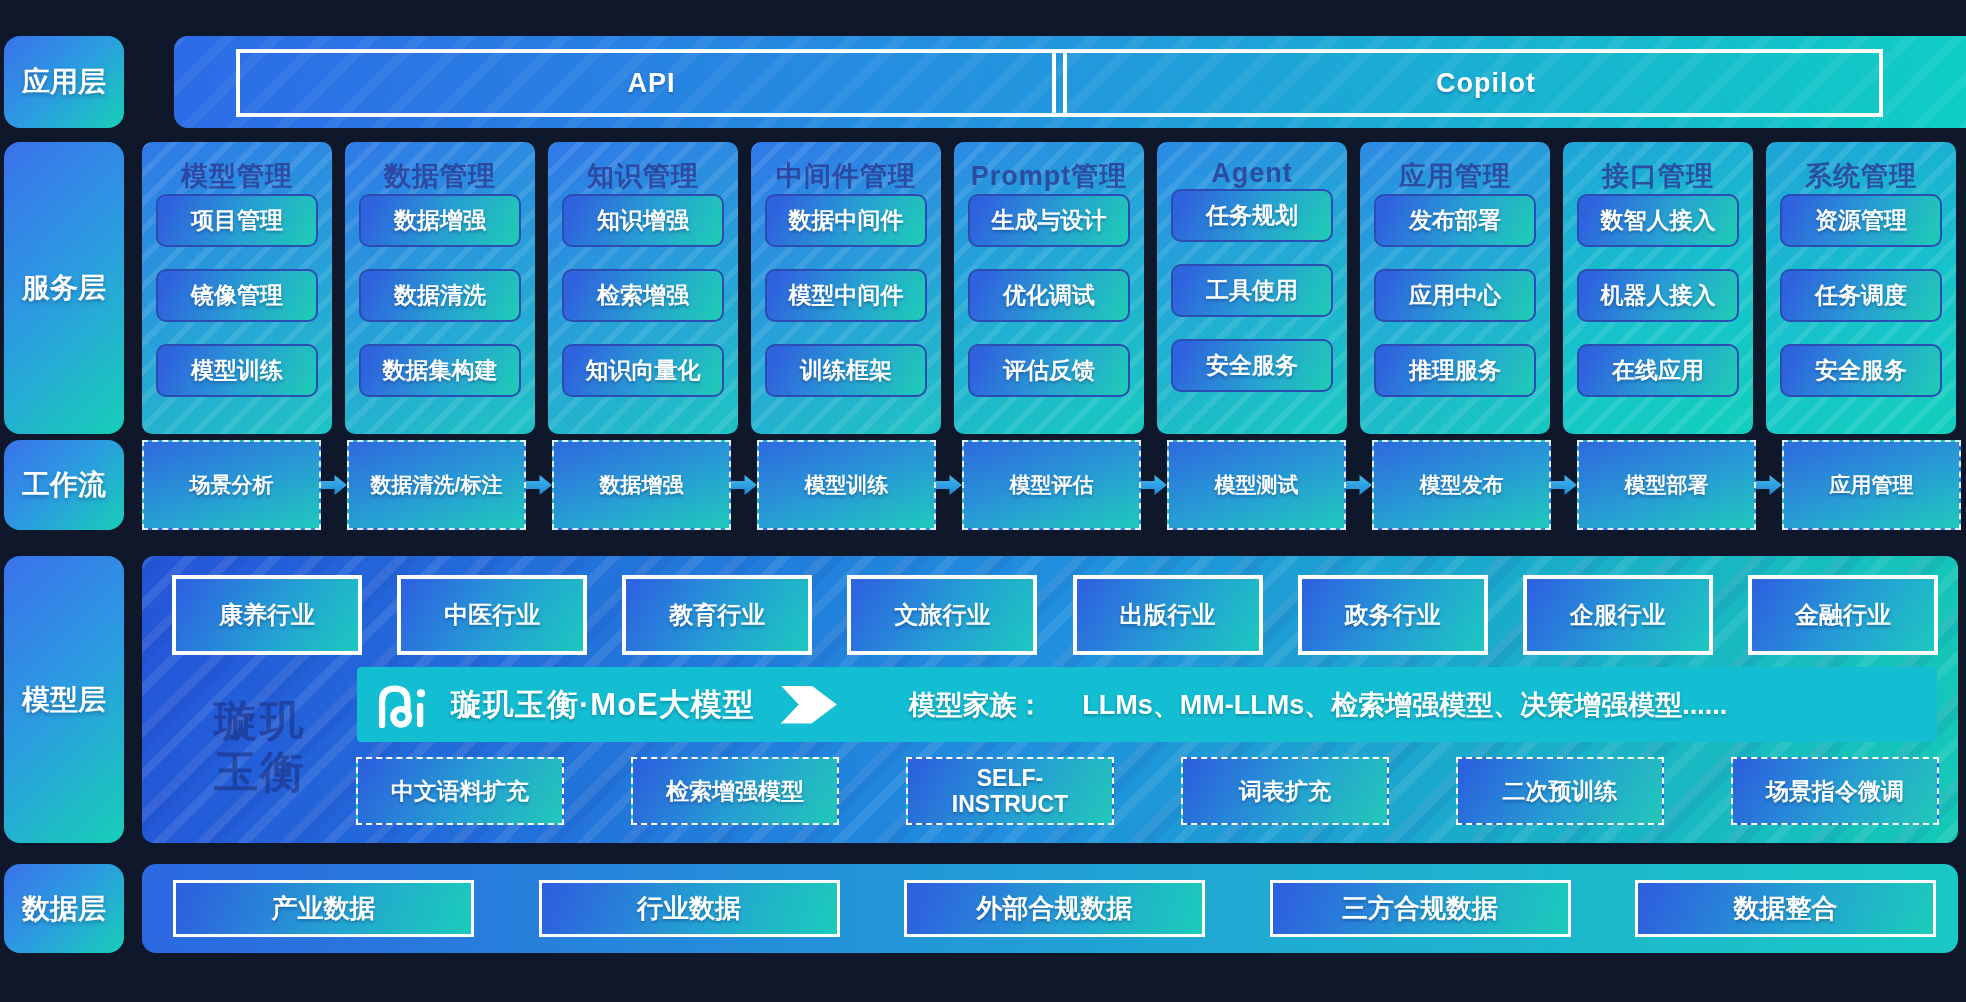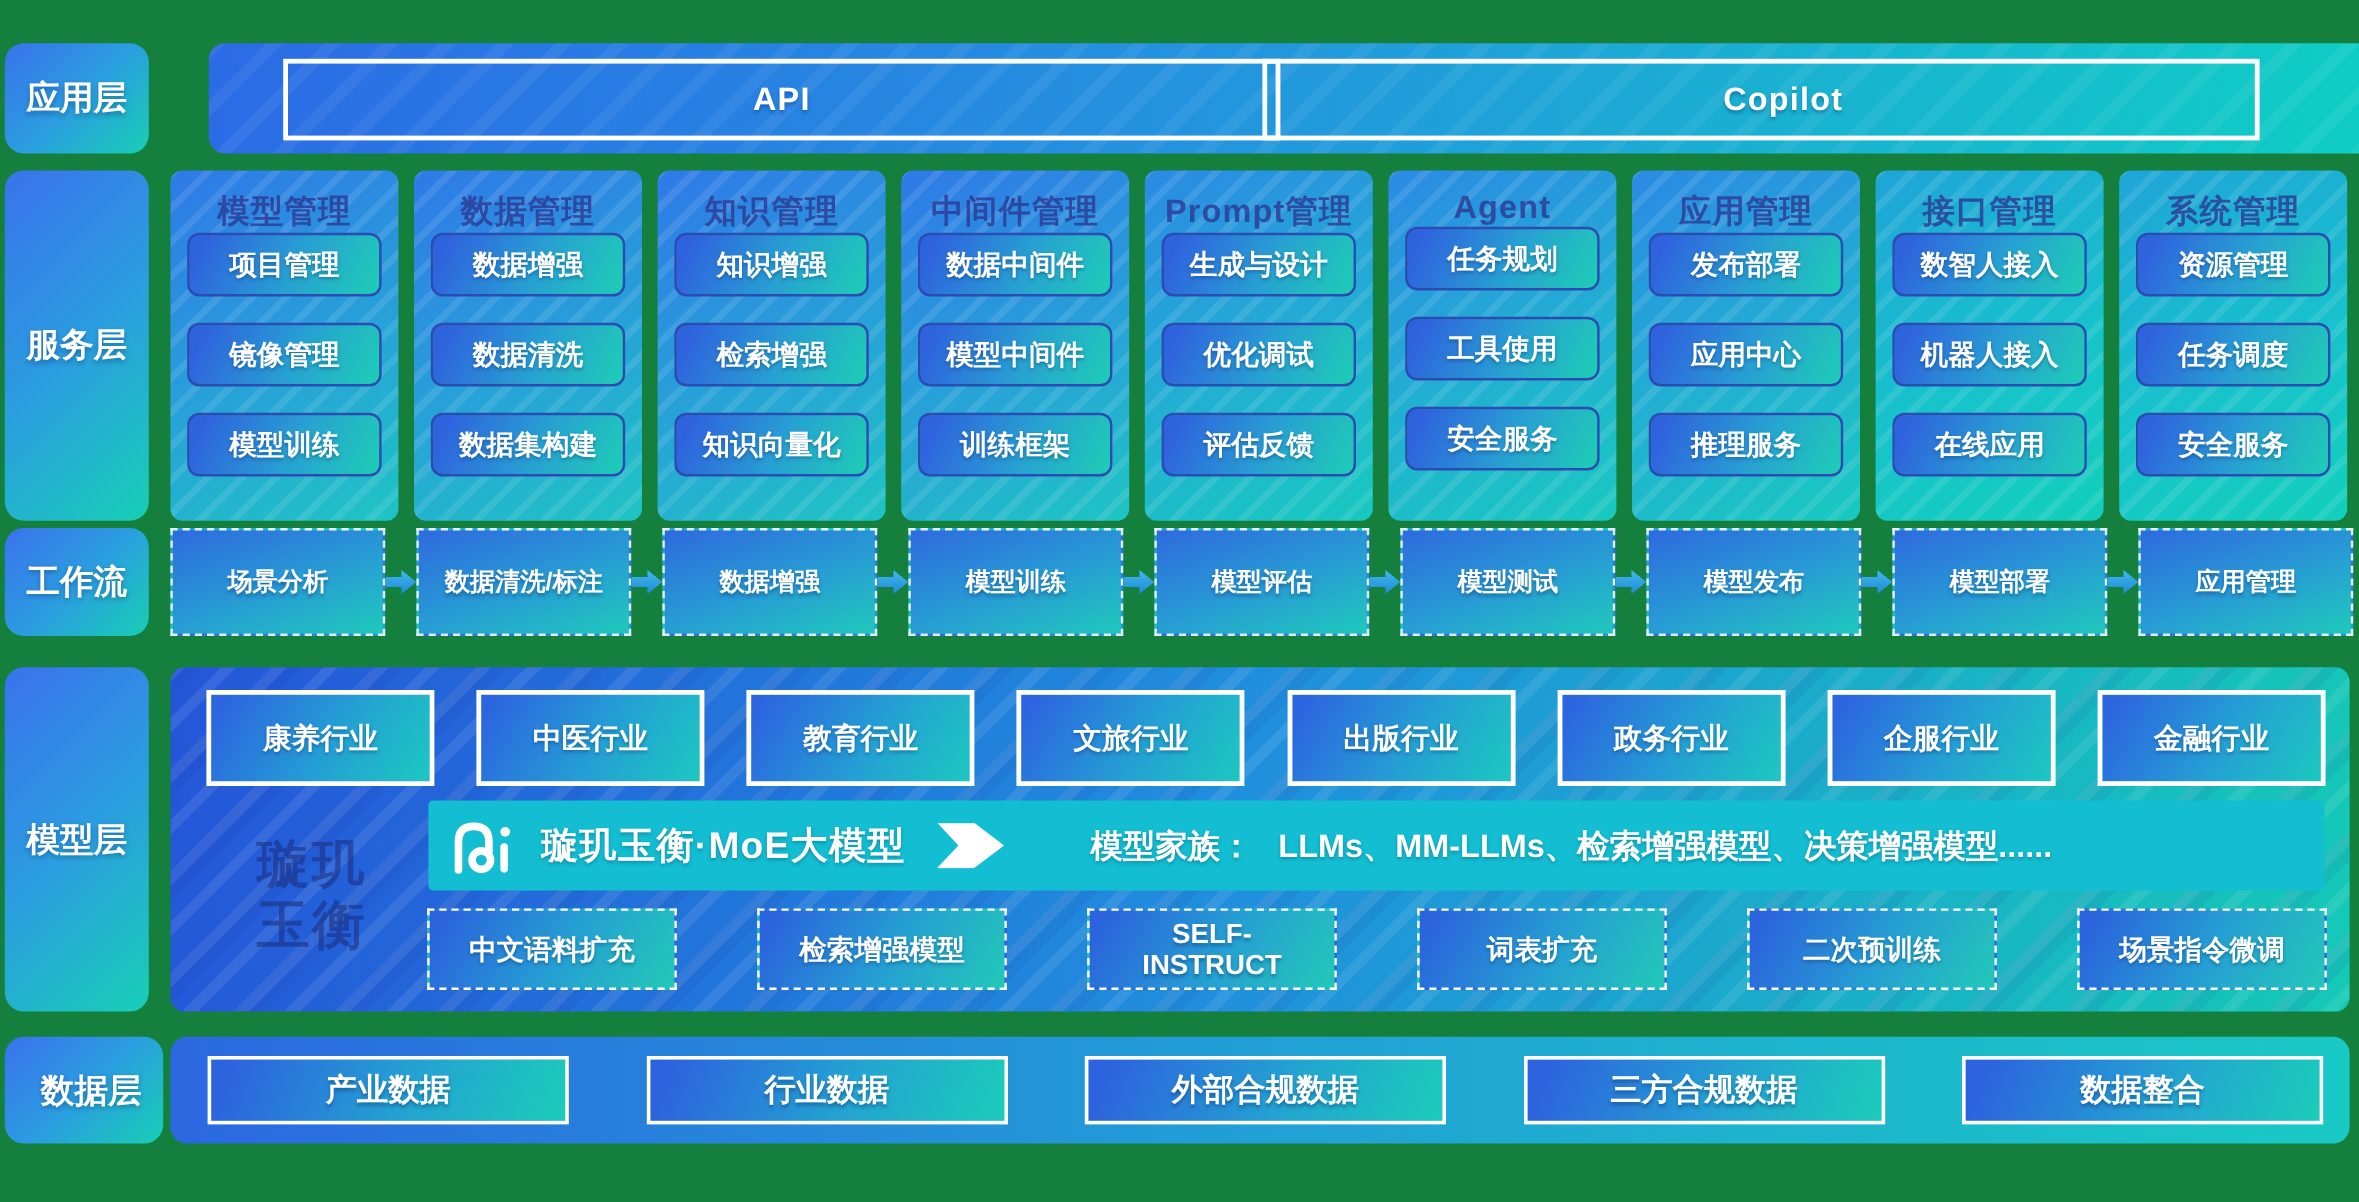--- a/index.html
+++ b/index.html
@@ -1,32 +1,32 @@
 <!DOCTYPE html>
 <html><head>
 <meta charset="utf-8">
 <style>
   html,body{margin:0;padding:0;background:#000;}
   .stage{
-    position:relative;width:1966px;height:1002px;background:#15803d;overflow:hidden;
+    position:relative;width:1966px;height:1002px;background:#0f172a;overflow:hidden;
     font-family:"Liberation Sans","DejaVu Sans",sans-serif;
   }
   
   .layer-label{
     position:absolute;left:4px;width:120px;border-radius:16px;
     background:linear-gradient(135deg,#3a72ec 0%,#2b9de0 50%,#17cfb6 100%);
     display:flex;align-items:center;justify-content:center;
     color:#fff;font-size:28px;font-weight:bold;
     text-shadow:0 2px 4px rgba(0,40,100,.4);
   }
   #lbl-app{top:36px;height:92px;}
   #lbl-svc{top:142px;height:292px;}
   #lbl-flow{top:440px;height:90px;}
   #lbl-model{top:556px;height:287px;}
-  #lbl-data{top:864px;height:89px;padding-left:12px;}
+  #lbl-data{top:864px;height:89px;}
   
   .row{position:absolute;left:142px;width:1816px;}
   
   .app-bar{
     top:36px;height:92px;border-radius:14px;overflow:hidden;
     background:linear-gradient(100deg,#2b6be6 0%,#2493df 45%,#0ecfc4 100%);
     margin-left:32px;
   }
   .app-bar::before{
     content:"";position:absolute;inset:0;
@@ -105,21 +105,21 @@
     background:#13bdd2;display:flex;align-items:center;padding-left:16px;box-sizing:border-box;
   }
   .ai-logo{width:58px;height:52px;margin-right:20px;flex:0 0 auto;}
   .moe-title{color:#fff;font-size:31px;font-weight:bold;text-shadow:0 2px 3px rgba(0,60,90,.35);letter-spacing:1px;}
   .banner-arrow{
     width:56px;height:38px;margin-left:26px;background:#fff;flex:0 0 auto;
     clip-path:polygon(0 0,55% 0,100% 50%,55% 100%,0 100%,32% 50%);
     filter:drop-shadow(0 2px 2px rgba(0,60,90,.3));
   }
   .family{margin-left:72px;color:#fff;font-size:27px;font-weight:bold;text-shadow:0 2px 3px rgba(0,60,90,.35);}
-  .family .family-text{margin-left:14px;}
+  .family .family-text{margin-left:31px;}
   .tech-row{position:absolute;z-index:1;left:214px;top:201px;display:flex;gap:67px;}
   .tech-box{
     width:208px;height:68px;box-sizing:border-box;border:2px dashed #fff;
     background:linear-gradient(120deg,#2b62dd 5%,#25a0d2 55%,#22c8b8 100%);
     display:flex;align-items:center;justify-content:center;text-align:center;
     color:#fff;font-size:23px;font-weight:bold;white-space:pre-line;line-height:1.15;
     text-shadow:0 2px 3px rgba(0,40,100,.4);
   }
   
   .data-band{

